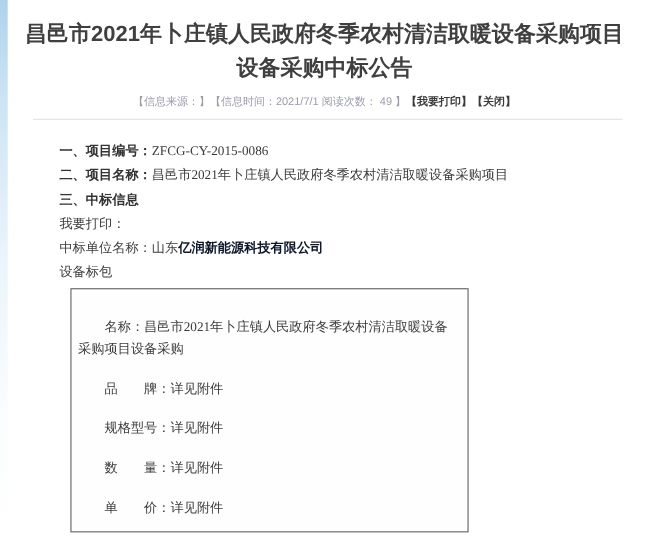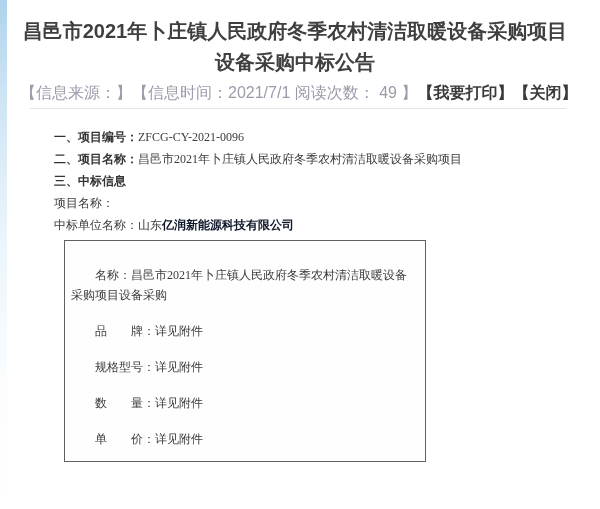--- a/index.html
+++ b/index.html
@@ -34,21 +34,21 @@
     font-weight: bold;
     color: #3f3f3f;
     text-align: center;
     line-height: 31px;
     margin: 0 auto 8px auto;
     max-width: 548px;
   }
   .meta-bar {
     text-align: center;
     font-family: "Liberation Sans", sans-serif;
-    font-size: 16px;
+    font-size: 10px;
     color: #9b9bab;
     line-height: 14px;
     margin-bottom: 8px;
     white-space: nowrap;
   }
   .meta-link {
     color: #3a3a3a;
     font-weight: bold;
     cursor: pointer;
     text-decoration: none;
@@ -98,42 +98,45 @@
     <h1 class="page-title">昌邑市2021年卜庄镇人民政府冬季农村清洁取暖设备采购项目设备采购中标公告</h1>
 
     <div class="meta-bar"><span>【信息来源：】【信息时间：2021/7/1 阅读次数： 49 】</span><a class="meta-link">【我要打印】</a><a class="meta-link">【关闭】</a>
     </div>
 
     <hr class="divider">
 
     <div class="body-text">
 
       <p>
-        <span class="lbl-bold">一、项目编号：</span><span class="val">ZFCG-CY-2021-0096</span>
+        <span class="lbl-bold">一、项目编号：</span><span class="val">ZFCG-CY-2015-0086</span>
       </p>
 
       <p>
         <span class="lbl-bold">二、项目名称：</span><span class="val">昌邑市2021年卜庄镇人民政府冬季农村清洁取暖设备采购项目</span>
       </p>
 
       <p>
         <span class="lbl-bold">三、中标信息</span>
       </p>
 
       <p>
-        <span>项目名称：</span>
+        <span>我要打印：</span>
       </p>
 
       <p>
         <span>中标单位名称：</span><span>山东</span><span class="company-bold">亿润新能源科技有限公司</span>
       </p>
 
 
 
 
+      <p>
+        <span>设备标包</span>
+      </p>
 
       <div class="detail-box">
         <p>名称：昌邑市2021年卜庄镇人民政府冬季农村清洁取暖设备采购项目设备采购</p>
         <p>品　　牌：详见附件</p>
         <p>规格型号：详见附件</p>
         <p>数　　量：详见附件</p>
         <p>单　　价：详见附件</p>
       </div>
 
     </div>

